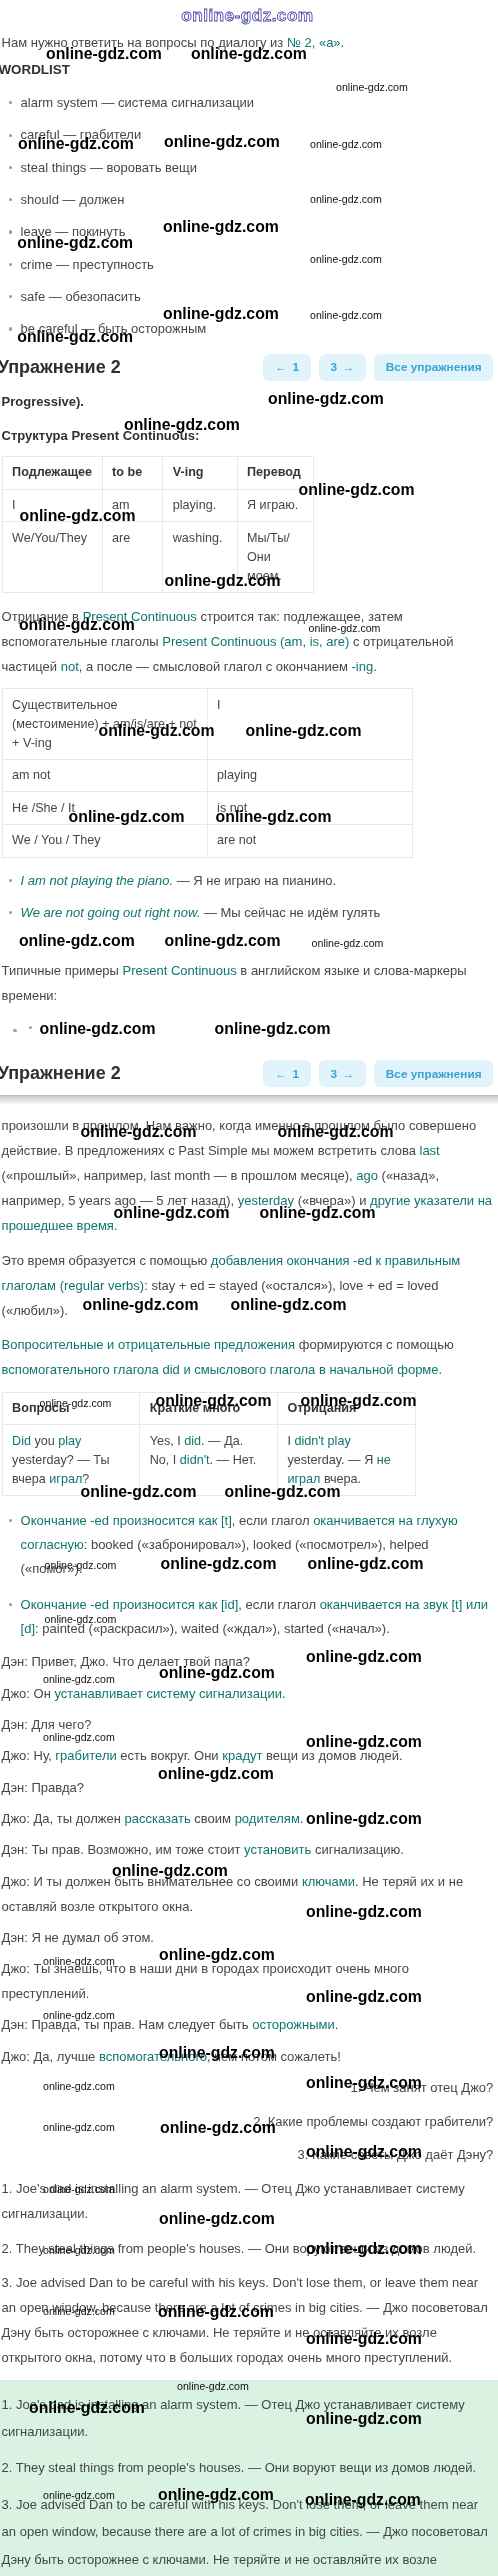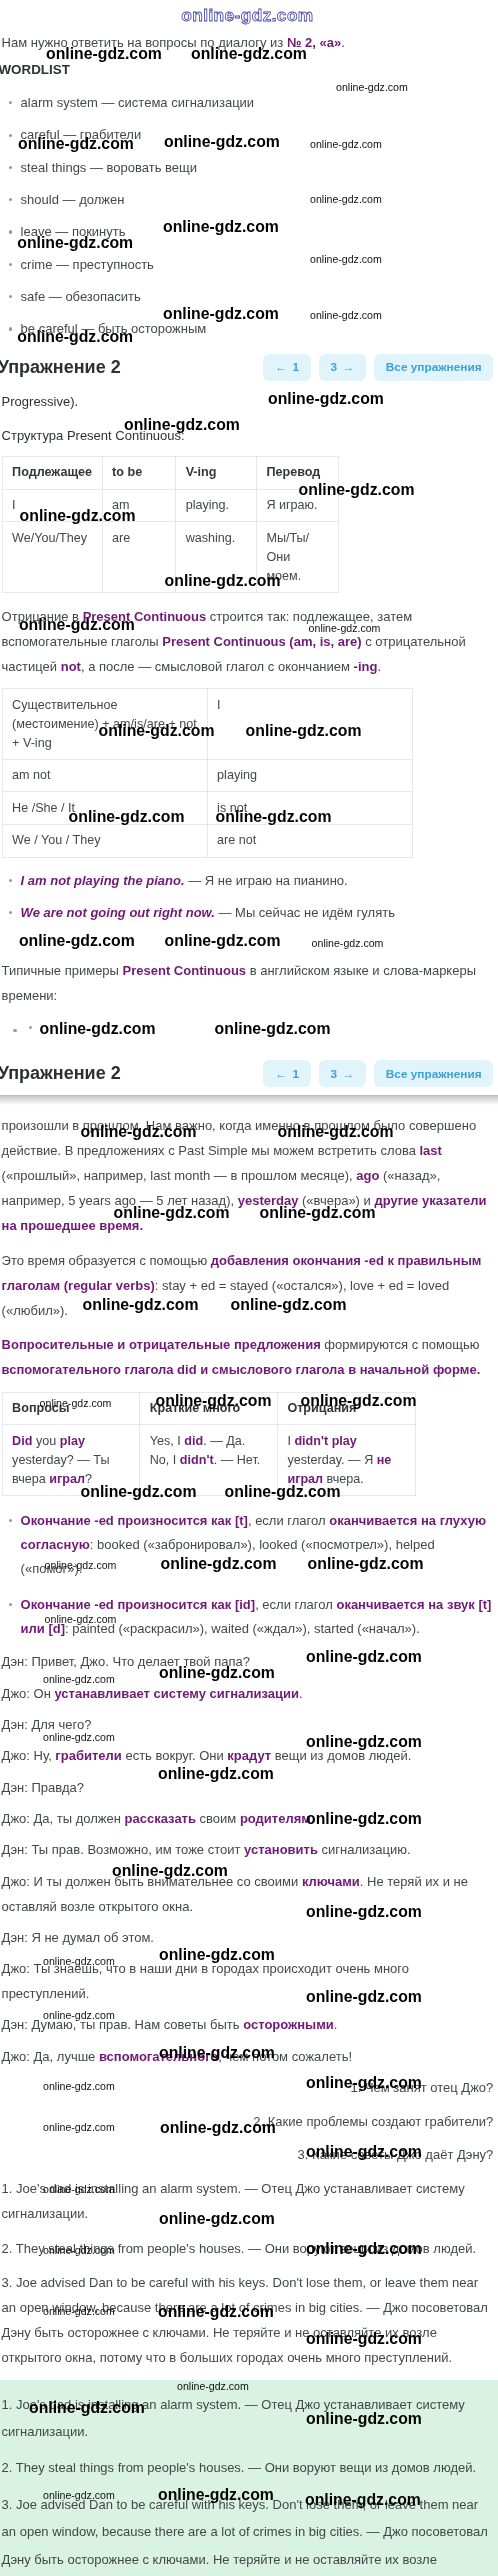--- a/index.html
+++ b/index.html
@@ -1,44 +1,44 @@
 <!DOCTYPE html>
 <html style="font-size:12.6px"><head>
 <meta charset="utf-8">
 <style>
   html,body{margin:0;padding:0;background:#fff;}
   body{font-family:"Liberation Sans",sans-serif;color:#44474c;width:498px;}
   .page{position:relative;width:498px;height:2576px;overflow:hidden;background:#fff;}
   .content{padding:0 4.7px 0 1.6px;}
   p{margin:0 0 9.5px;font-size:13px;line-height:25px;}
-  .b{font-weight:700;color:#701a75;}
+  .b{font-weight:400;color:#0f766e;}
   .i{font-style:italic;}
   .rel{position:relative;}
   
   .wm{position:absolute;color:#000;white-space:nowrap;pointer-events:none;line-height:1;z-index:3;}
   .wm-b{font-weight:700;font-size:15.8px;}
   .wm-s{font-weight:400;font-size:10.6px;color:#111;}
   .logo-row{text-align:center;padding-top:4.7px;height:23.6px;}
   .site-logo{font-size:17.3px;font-weight:700;letter-spacing:0.4px;color:#4243a6;
     -webkit-text-stroke:0.8px #4243a6;-webkit-text-fill-color:#ffffff;}
   .intro{margin:1.6px 0 3.2px;}
   .wordlist-title{font-size:13.4px;font-weight:700;color:#2e3135;margin:4.7px 0 0 -3.2px;line-height:20.5px;}
   ul.plain{list-style:none;margin:11px 0 0;padding:0 0 0 19px;}
   ul.plain li{position:relative;margin-bottom:7.9px;font-size:13px;line-height:24.4px;}
   ul.plain li:before{content:"";position:absolute;left:-11.8px;top:10.2px;width:3.2px;height:3.2px;border-radius:50%;background:#95989d;}
   .ex-row{display:flex;align-items:center;justify-content:space-between;margin:12.6px 0 7.9px;}
   .ex-title{font-size:18px;font-weight:700;color:#2c2f33;margin-left:-3.9px;}
   .pills{display:flex;gap:7.9px;align-items:center;}
   .pill{background:#e1f4fb;color:#3aa2d5;border:none;border-radius:6.3px;padding:6.3px 11.8px;
     font-family:"Liberation Sans",sans-serif;font-size:11.8px;font-weight:600;display:inline-flex;gap:5.5px;align-items:center;cursor:pointer;}
-  .bold-line{font-weight:400;color:#2e3135;}
+  .bold-line{font-weight:700;color:#2e3135;}
   table{border-collapse:collapse;margin:7.9px 0 11px;}
   td,th{border:0.8px solid #e7e8ea;padding:6.3px 9.5px;font-size:12.6px;text-align:left;vertical-align:top;line-height:19px;}
   th{font-weight:700;color:#33363b;}
-  .t-structure{width:337px;}
+  .t-structure{width:312px;}
   .t-structure td,.t-structure th{width:25%;}
   .t-negative{width:411px;}
   .t-negative td{width:50%;}
   .t-negative td:first-child{width:206px;}
   .t-qa{width:414px;}
   .t-qa td,.t-qa th{width:33.3%;}
   .divider{height:9.5px;background:linear-gradient(#c9c9c9,#ffffff);border-top:0.8px solid #bdbdbd;margin:3.2px 0 7.9px;}
   .wm-row{position:relative;height:25px;}
   .dot{position:absolute;width:3.2px;height:3.2px;border-radius:50%;background:#9a9da2;}
   .answer-box{background:#d9f2e2;padding:11px 4.7px 14px 1.6px;margin-top:3.2px;position:relative;}
@@ -279,21 +279,21 @@
     <p><span>Дэн: Привет, Джо. Что делает твой папа?</span></p>
     <p><span>Джо: Он </span><span class="b">устанавливает систему сигнализации</span><span>.</span></p>
     <p><span>Дэн: Для чего?</span></p>
     <p><span>Джо: Ну, </span><span class="b">грабители</span><span> есть вокруг. Они </span><span class="b">крадут</span><span> вещи из домов людей.</span></p>
     <p><span>Дэн: Правда?</span></p>
     <p><span>Джо: Да, ты должен </span><span class="b">рассказать</span><span> своим </span><span class="b">родителям</span><span>.</span></p>
     <p><span>Дэн: Ты прав. Возможно, им тоже стоит </span><span class="b">установить</span><span> сигнализацию.</span></p>
     <p><span>Джо: И ты должен быть внимательнее со своими </span><span class="b">ключами</span><span>. Не теряй их и не оставляй возле открытого окна.</span></p>
     <p><span>Дэн: Я не думал об этом.</span></p>
     <p><span>Джо: Ты знаешь, что в наши дни в городах происходит очень много преступлений.</span></p>
-    <p><span>Дэн: Думаю, ты прав. Нам советы быть </span><span class="b">осторожными</span><span>.</span></p>
+    <p><span>Дэн: Правда, ты прав. Нам следует быть </span><span class="b">осторожными</span><span>.</span></p>
     <p><span>Джо: Да, лучше </span><span class="b">вспомогательного</span><span>, чем потом сожалеть!</span></p>
   </div>
 
   <div class="rel content qs">
     <span class="wm wm-s" style="left:43px;top:47px">online-gdz.com</span>
     <span class="wm wm-b" style="left:160px;top:45px">online-gdz.com</span>
     <span class="wm wm-b" style="left:306px;top:69px">online-gdz.com</span>
     <p>1. Чем занят отец Джо?</p>
     <p>2. Какие проблемы создают грабители?</p>
     <p>3. Какие советы Джо даёт Дэну?</p>

